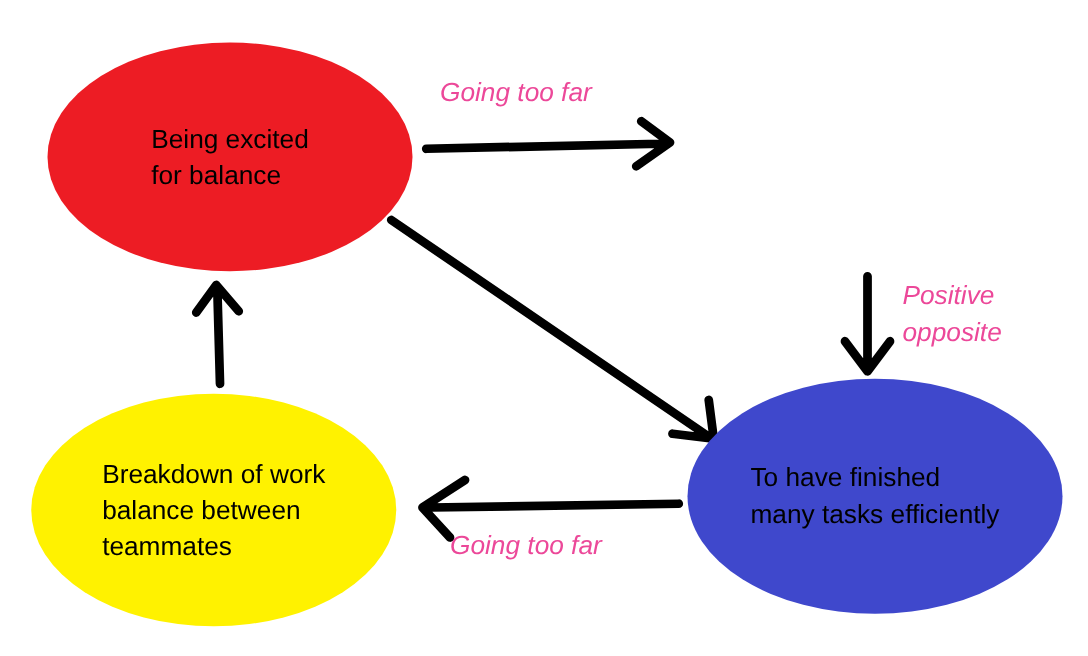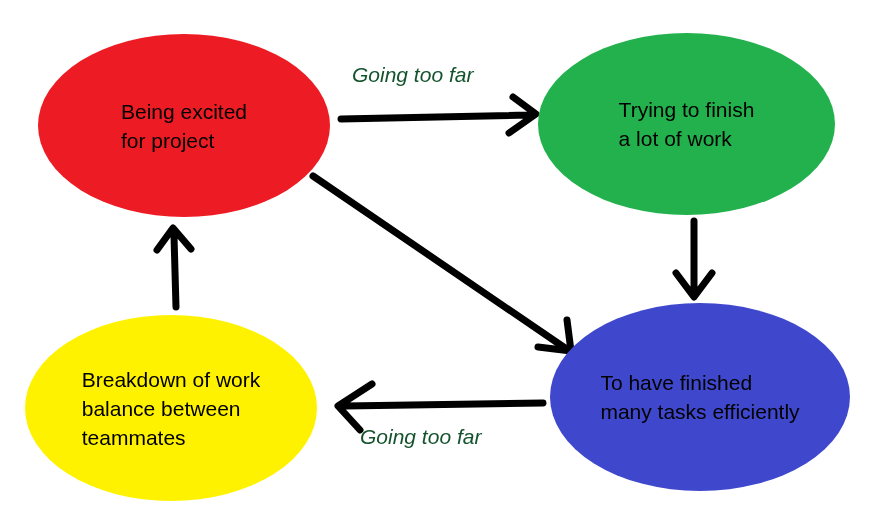--- a/index.html
+++ b/index.html
@@ -36,21 +36,21 @@
   }
   .node-red   {left:38px;  top:34px;  width:292px; height:183px;}
   .node-green {left:538px; top:33px;  width:297px; height:182px;}
   .node-blue  {left:550px; top:303px; width:300px; height:188px;}
   .node-yellow{left:25px;  top:315px; width:292px; height:186px;}
   .edge-label{
     position:absolute;
     font-style:italic;
     font-size:21px;
     line-height:30px;
-    color:#14532d;
+    color:#ec4899;
     white-space:pre-line;
   }
   .lbl-top-going-too-far   {left:352px; top:60px;}
   .lbl-positive-opposite   {left:722px; top:222px;}
   .lbl-good-supplement     {left:351px; top:251px;}
   .lbl-bottom-going-too-far{left:360px; top:422px;}
   .lbl-experiences         {left:38px;  top:243px;}
 </style>
 </head>
 <body>
@@ -65,39 +65,37 @@
 
     <path class="arrow" d="M313 176 L568 350 M567 320 L571 351 L538 347" style="stroke: rgb(0, 0, 0);"></path>
 
     <path class="arrow" d="M543 403 L345 406 M372 384 L338 406 L360 430" style="stroke: rgb(0, 0, 0);"></path>
 
     <path class="arrow" d="M176 307 L174 236 M157 250 L173 228 L191 249" style="stroke: rgb(0, 0, 0);"></path>
   </svg>
 
   <div class="node node-red" style="background: rgb(237, 28, 36);">
     <span class="node-label">Being excited
-for project</span>
+for balance</span>
   </div>
 
-  <div class="node node-green" style="background: rgb(34, 177, 76);">
-    <span class="node-label">Trying to finish
-a lot of work</span>
-  </div>
 
   <div class="node node-yellow" style="background: rgb(255, 242, 0);">
     <span class="node-label">Breakdown of work
 balance between
 teammates</span>
   </div>
 
   <div class="node node-blue" style="background: rgb(63, 72, 204);">
     <span class="node-label">To have finished
 many tasks efficiently</span>
   </div>
 
   <div class="edge-label lbl-top-going-too-far">Going too far</div>
 
+  <div class="edge-label lbl-positive-opposite">Positive
+opposite</div>
 
 
   <div class="edge-label lbl-bottom-going-too-far">Going too far</div>
 
 
 </div>
 
 </body></html>

